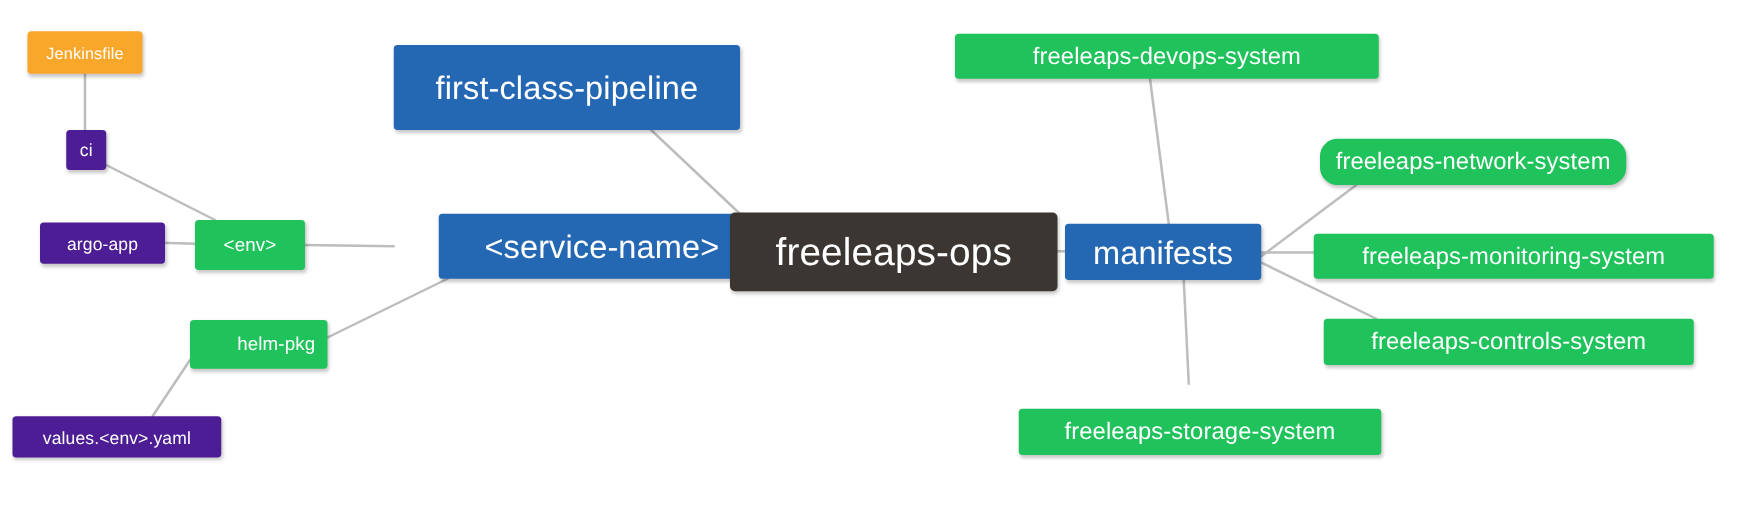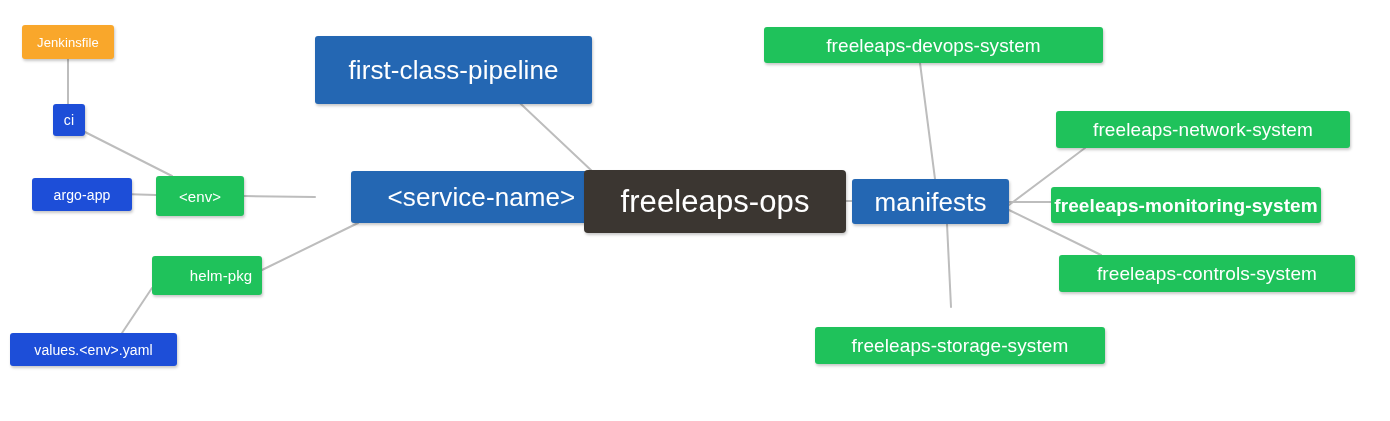--- a/index.html
+++ b/index.html
@@ -40,21 +40,21 @@
     letter-spacing: 0.1px;
     z-index: 2;
   }
   .node-root {
     background: #3b3631;
     font-size: 31px;
     border-radius: 4px;
   }
   .node-blue   { background: #2467b3; }
   .node-green  { background: #1fc25b; }
-  .node-red    { background: #1d4ed8; }
+  .node-red    { background: #4c1d95; }
   .node-orange { background: #f9a72b; }
 
   .size-xl { font-size: 31px; }
   .size-lg { font-size: 26px; }
   .size-md { font-size: 15px; }
   .size-sm { font-size: 19px; }
   .size-xs { font-size: 14px; }
   .size-xxs{ font-size: 13px; }
 </style>
 </head>
@@ -82,18 +82,18 @@
       <div class="node node-red size-xs" style="left: 53px; top: 104px; width: 32px; height: 32px;">ci</div>
       <div class="node node-red size-xs" style="left: 32px; top: 178px; width: 100px; height: 33px;">argo-app</div>
       <div class="node node-green size-md" style="left: 156px; top: 176px; width: 88px; height: 40px;">&lt;env&gt;</div>
       <div class="node node-green size-md" style="left: 152px; top: 256px; width: 110px; height: 39px; padding-left: 28px;">helm-pkg</div>
       <div class="node node-red size-xs" style="left: 10px; top: 333px; width: 167px; height: 33px;">values.&lt;env&gt;.yaml</div>
       <div class="node node-blue size-lg" style="left: 315px; top: 36px; width: 277px; height: 68px;">first-class-pipeline</div>
       <div class="node node-blue size-lg" style="left: 315px; top: 171px; width: 261px; height: 52px; margin-left: 36px;">&lt;service-name&gt;</div>
       <div class="node node-root size-xl" style="left: 584px; top: 170px; width: 262px; height: 63px;">freeleaps-ops</div>
       <div class="node node-blue size-lg" style="left: 852px; top: 179px; width: 157px; height: 45px;">manifests</div>
       <div class="node node-green size-sm" style="left: 764px; top: 27px; width: 339px; height: 36px;">freeleaps-devops-system</div>
-      <div class="node node-green size-sm" style="left: 1056px; top: 111px; width: 294px; height: 37px;">freeleaps-network-system</div>
-      <div class="node node-green size-sm" style="left: 1051px; top: 187px; width: 270px; height: 36px; font-weight: bold;">freeleaps-monitoring-system</div>
+      <div class="node node-green size-sm" style="left: 1056px; top: 111px; width: 245px; height: 37px; border-radius: 14px;">freeleaps-network-system</div>
+      <div class="node node-green size-sm" style="left: 1051px; top: 187px; width: 320px; height: 36px;">freeleaps-monitoring-system</div>
       <div class="node node-green size-sm" style="left: 1059px; top: 255px; width: 296px; height: 37px;">freeleaps-controls-system</div>
       <div class="node node-green size-sm" style="left: 815px; top: 307px; width: 290px; height: 37px; margin-top: 20px;">freeleaps-storage-system</div>
     </div>
 </div>
 
 </body></html>

